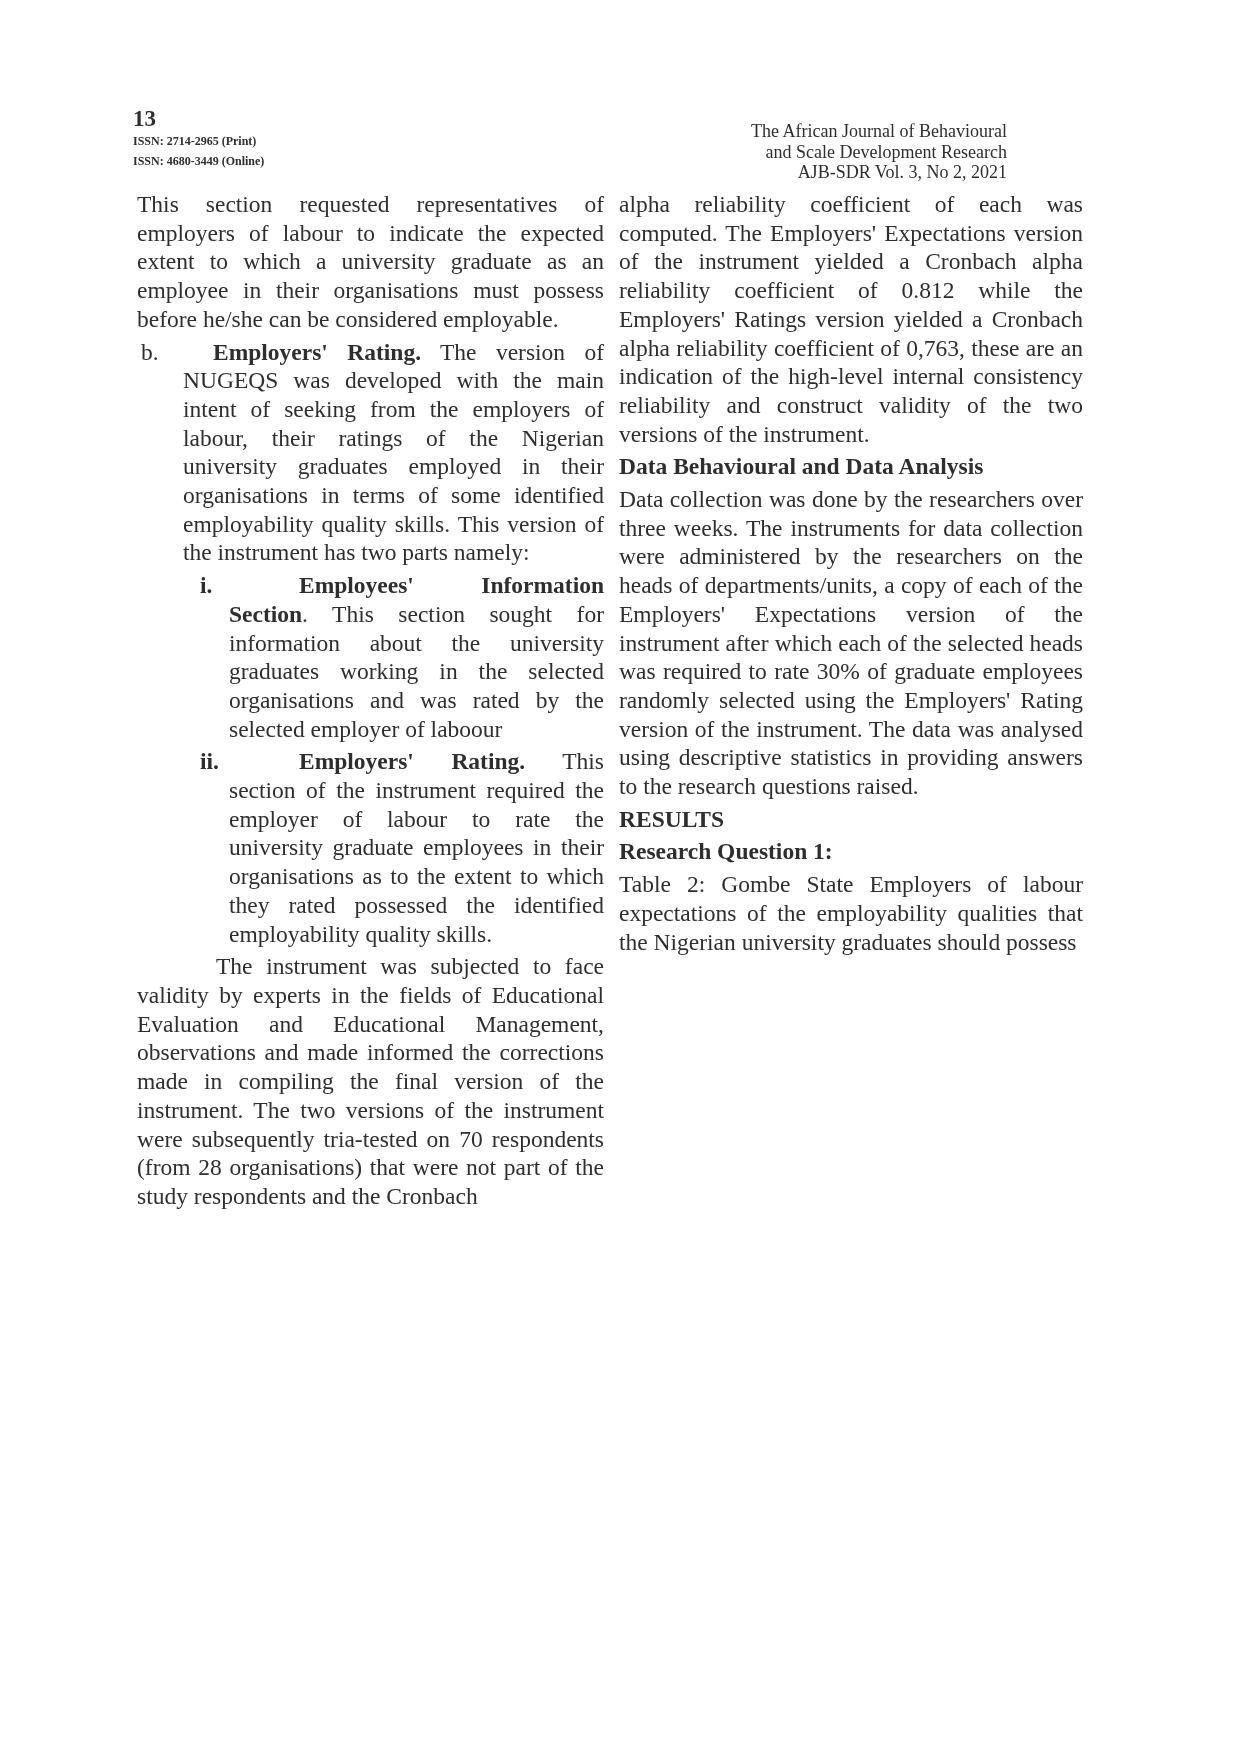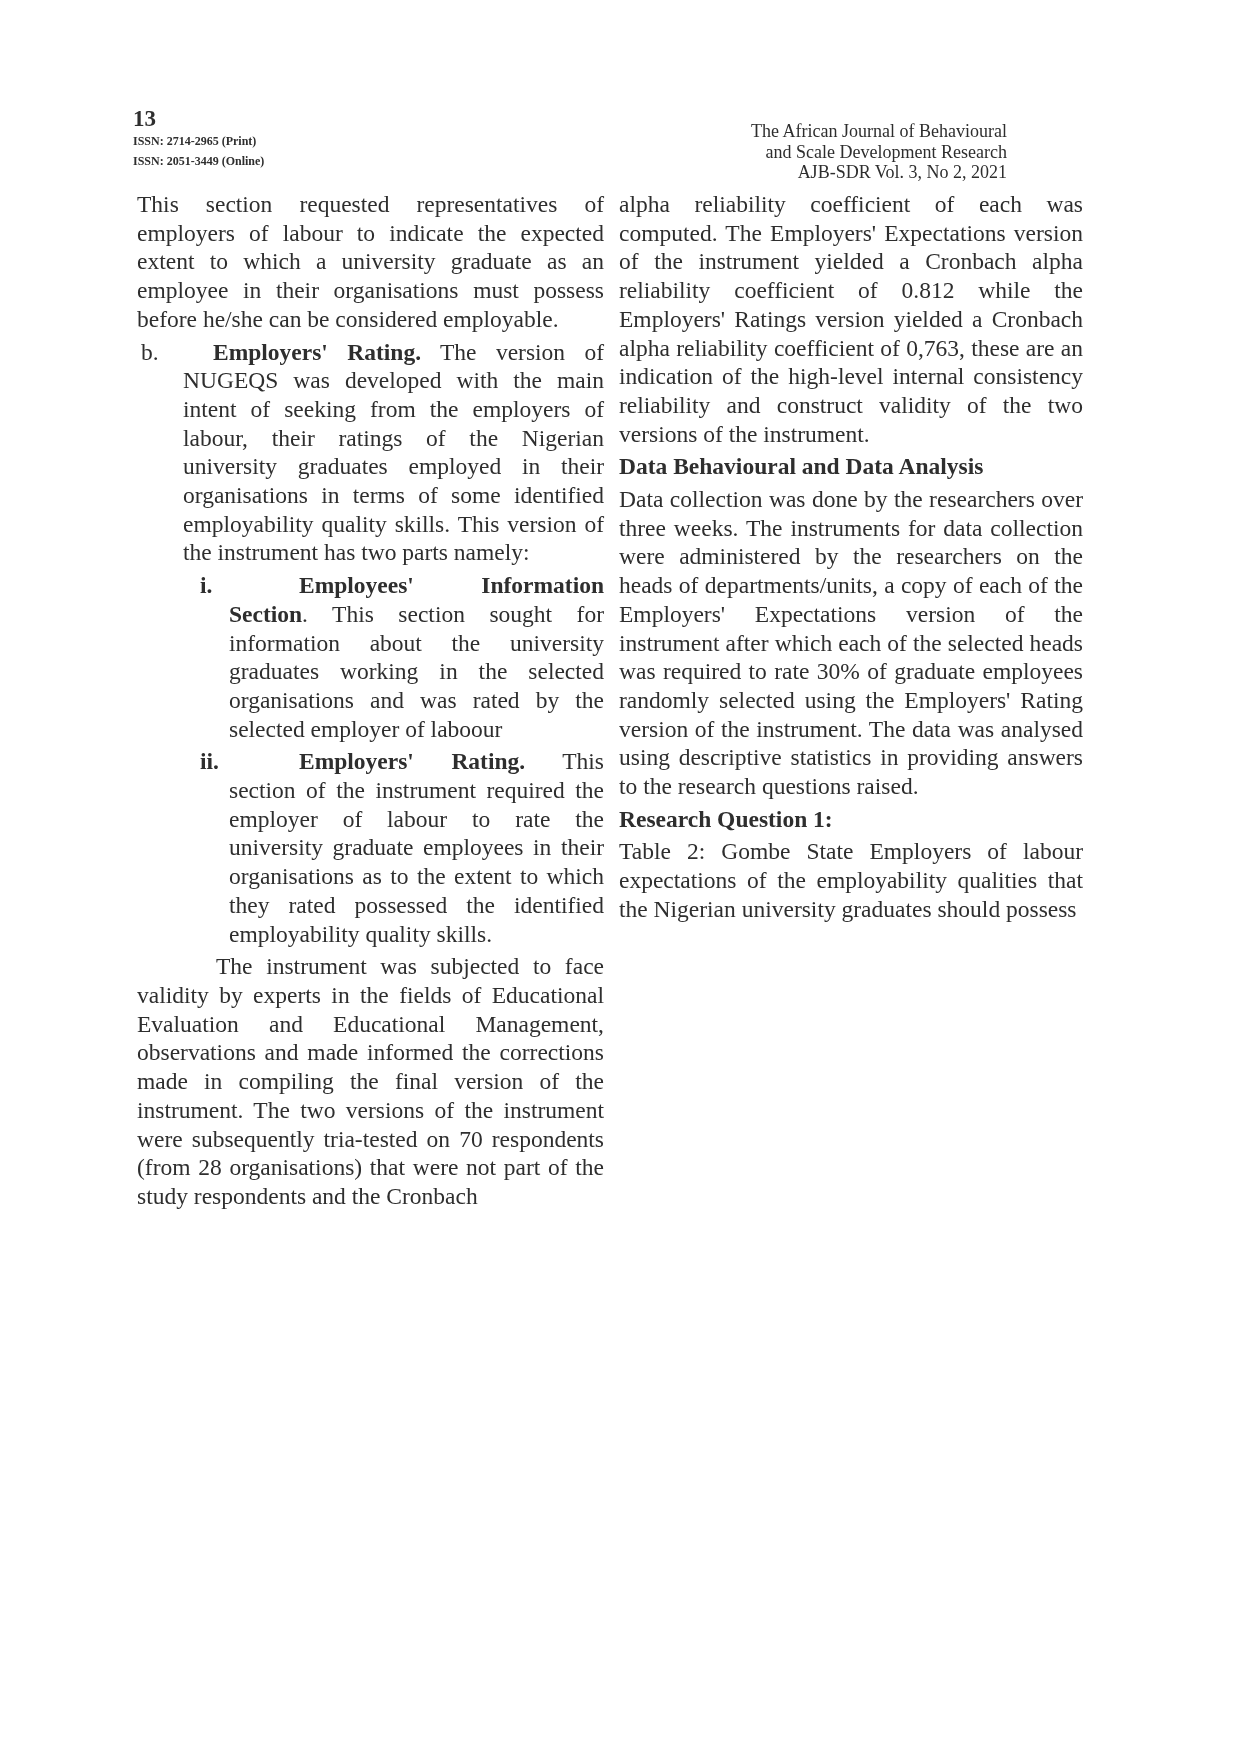--- a/index.html
+++ b/index.html
@@ -52,21 +52,21 @@
   .table-caption{margin-top:29px;}
 </style>
 </head>
 <body>
 
 <div class="page">
 
   <div class="header-left">
     <div class="page-number">13</div>
     <div class="issn">ISSN: 2714-2965 (Print)</div>
-    <div class="issn">ISSN: 2051-3449 (Online)</div>
+    <div class="issn">ISSN: 4680-3449 (Online)</div>
   </div>
 
   <div class="header-right">
     <div>The African Journal of Behavioural</div>
     <div>and Scale Development Research</div>
     <div>AJB-SDR Vol. 3, No 2, 2021</div>
   </div>
 
   <div class="col col-left">
     <p class="para-a">This section requested representatives of employers of labour to indicate the expected extent to which a university graduate as an employee in their organisations must possess before he/she can be considered employable.</p>
@@ -89,18 +89,19 @@
     <p class="para-validity">The instrument was subjected to face validity by experts in the fields of Educational Evaluation and Educational Management, observations and made informed the corrections made in compiling the final version of the instrument. The two versions of the instrument were subsequently tria-tested on 70 respondents (from 28 organisations) that were not part of the study respondents and the Cronbach</p>
   </div>
 
   <div class="col col-right">
     <p class="para-reliability">alpha reliability coefficient of each was computed. The Employers' Expectations version of the instrument yielded a Cronbach alpha reliability coefficient of 0.812 while the Employers' Ratings version yielded a Cronbach alpha reliability coefficient of 0,763, these are an indication of the high-level internal consistency reliability and construct validity of the two versions of the instrument.</p>
 
     <p class="h-dc">Data Behavioural and Data Analysis</p>
 
     <p>Data collection was done by the researchers over three weeks. The instruments for data collection were administered by the researchers on the heads of departments/units, a copy of each of the Employers' Expectations version of the instrument after which each of the selected heads was required to rate 30% of graduate employees randomly selected using the Employers' Rating version of the instrument. The data was analysed using descriptive statistics in providing answers to the research questions raised.</p>
 
+    <p class="h-results">RESULTS</p>
     <p class="h-rq">Research Question 1:</p>
 
     <p class="table-caption">Table 2: Gombe State Employers of labour expectations of the employability qualities that the Nigerian university graduates should possess</p>
   </div>
 
 </div>
 
 </body></html>

